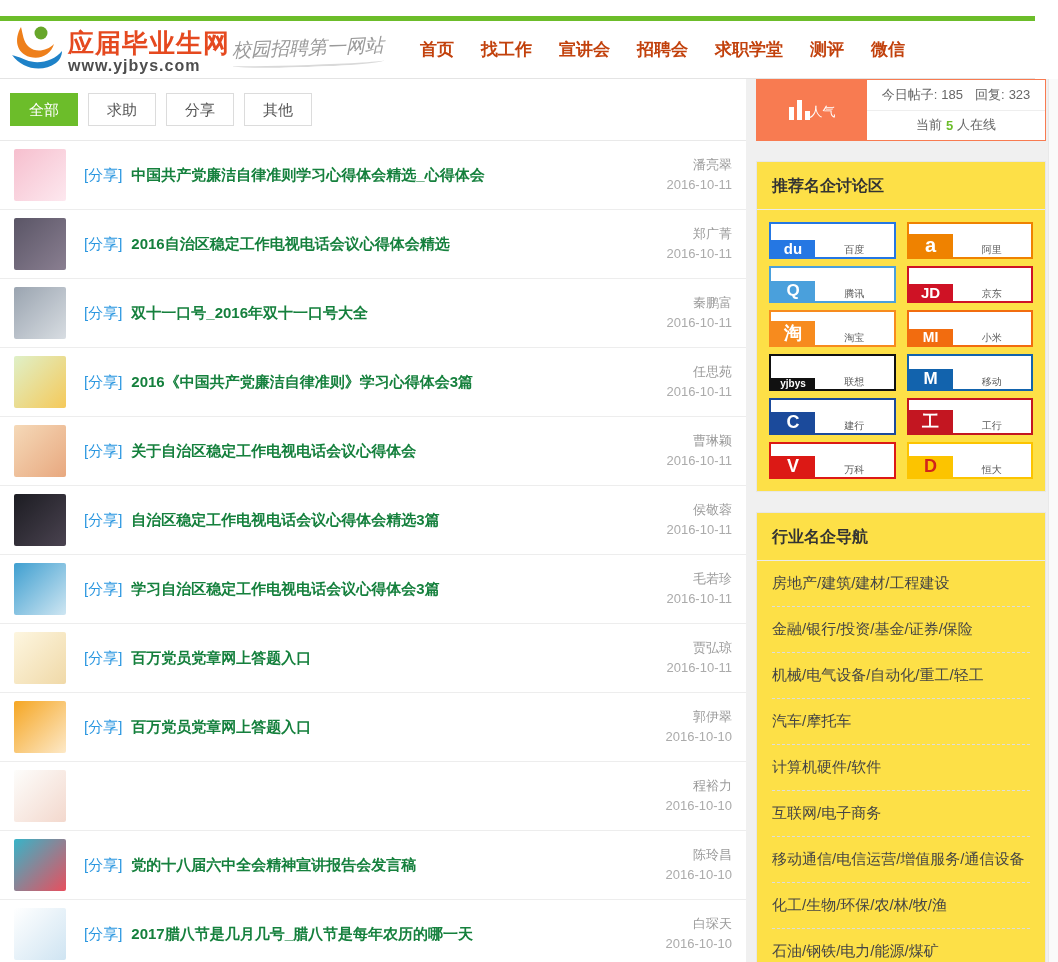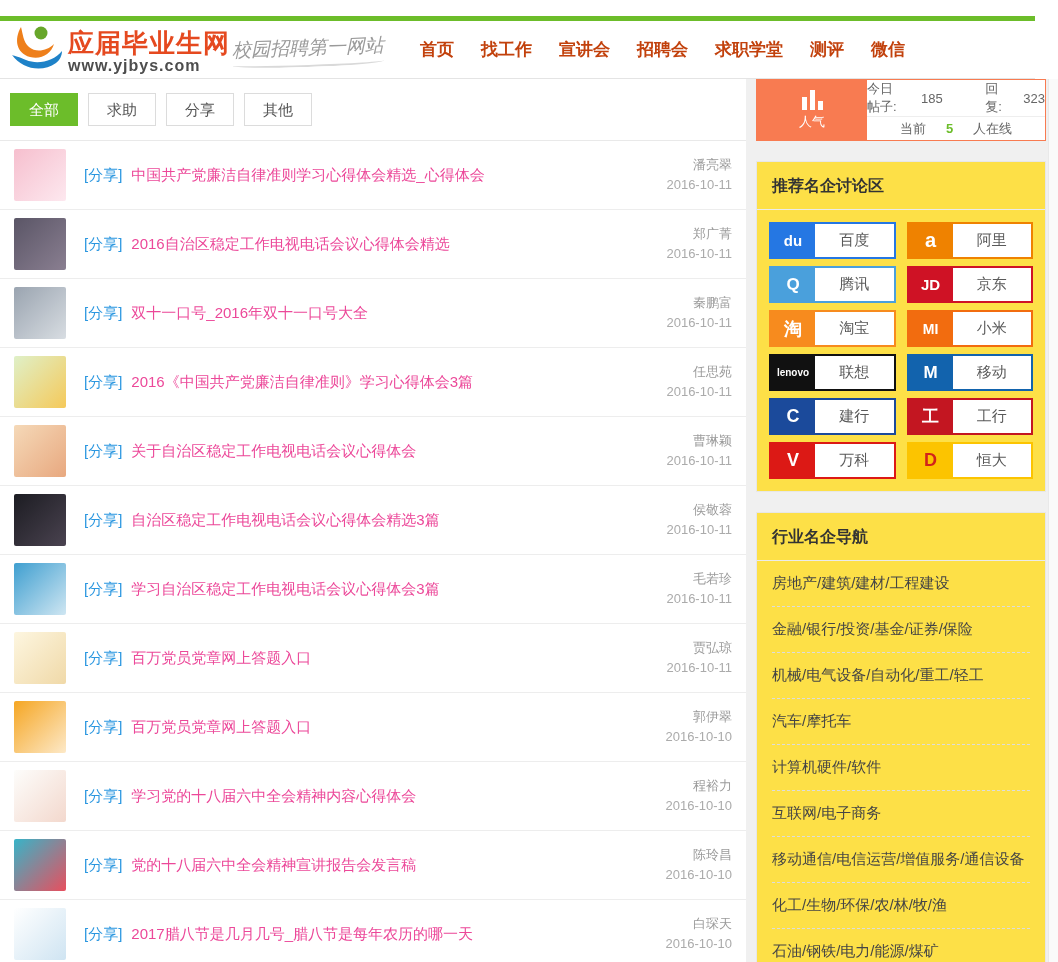--- a/index.html
+++ b/index.html
@@ -23,44 +23,44 @@
   .main-col { position:absolute; left:0; top:63px; width:746px; height:899px; background:#fff; }
   .filter-bar { padding:14px 0 0 10px; display:flex; gap:10px; }
   .filter-tab { height:33px; line-height:31px; padding:0 18px; font-size:15px; color:#555; background:#fff; border:1px solid #dcdcdc; cursor:pointer; }
   .filter-tab.active { background:#6cbd2a; border-color:#6cbd2a; color:#fff; }
   .filter-divider { margin-top:14px; border-bottom:1px solid #e9e9e9; }
 
   .post-row { height:69px; border-bottom:1px solid #ededed; display:flex; align-items:center; padding:0 14px; }
   .post-avatar { width:52px; height:52px; border-radius:2px; flex:none; cursor:pointer; }
   .post-main { margin-left:18px; font-size:15px; white-space:nowrap; overflow:hidden; }
   .post-tag { color:#2b97e0; margin-right:9px; cursor:pointer; }
-  .post-title { color:#ec4899; cursor:pointer; }
+  .post-title { color:#15803d; cursor:pointer;font-weight:bold; }
   .post-meta { margin-left:auto; text-align:right; flex:none; }
   .post-author { font-size:13px; color:#9b9b9b; line-height:20px; cursor:pointer; }
   .post-date { font-size:13px; color:#ababab; line-height:20px; }
 
   
   .sidebar { position:absolute; left:756px; top:63px; width:290px; }
   .stat-box { height:62px; background:#fff; border:1px solid #f87b51; display:flex; }
-  .stat-left { width:110px; background:#f87b51; color:#fff; display:flex; flex-direction:column; align-items:center; justify-content:center; }
+  .stat-left { width:110px; background:#f87b51; color:#fff; display:flex; flex-direction:row; align-items:center; justify-content:center; }
   .bar-icon { display:flex; align-items:flex-end; gap:3px; height:20px; }
   .bar-icon i { display:block; width:5px; background:#fff; }
   .bar-icon i:nth-child(1){height:13px;} .bar-icon i:nth-child(2){height:20px;} .bar-icon i:nth-child(3){height:9px;}
   .stat-left-label { font-size:13px; margin-top:3px; }
   .stat-right { flex:1; display:flex; flex-direction:column; }
-  .stat-line { flex:1; display:flex; align-items:center; justify-content:center; font-size:13px; color:#666; gap:20px; }
+  .stat-line { flex:1; display:flex; align-items:center; justify-content:center; font-size:13px; color:#666; gap:4px; }
   .stat-line:first-child { border-bottom:1px solid #eee; }
   .online-count { color:#6cbd2a; font-weight:bold; }
 
   .panel { background:#fde047; border:1px solid #e7e7e7; margin-top:20px; }
   .panel-title { font-size:16px; font-weight:bold; color:#333; padding:14px 15px 12px; border-bottom:1px solid #ebebeb; }
   .brand-grid { display:grid; grid-template-columns:1fr 1fr; gap:7px 11px; padding:12px; }
-  .brand-chip { display:flex; height:37px; border:2px solid #ccc; background:#fff; cursor:pointer; }
+  .brand-chip { display:flex; height:37px; border:2px solid #ccc; background:#fff; cursor:pointer;align-items:flex-end; }
   .brand-icon { width:44px; flex:none; display:flex; align-items:center; justify-content:center; color:#fff; font-weight:bold; font-size:15px; }
-  .brand-label { flex:1; display:flex; align-items:center; justify-content:center; font-size:15px; color:#595959; }
+  .brand-label { flex:1; display:flex; align-items:center; justify-content:center; font-size:10px; color:#595959; }
 
   .industry-list { padding-bottom:6px; }
   .industry-item { margin:0 15px; padding:13px 0; border-bottom:1px dashed #dcdcdc; font-size:15px; color:#454545; white-space:nowrap; overflow:hidden; cursor:pointer; }
   .industries-panel { min-height:480px; }
 
   .scroll-strip { position:absolute; left:1048px; top:63px; width:10px; height:899px; background:#fafafa; border-left:1px solid #e9e9e9; }
 </style>
 </head>
 <body>
 
@@ -171,21 +171,20 @@
     <div class="post-row">
       <div class="post-avatar" style="background: linear-gradient(135deg, rgb(245, 166, 35), rgb(253, 233, 200));"></div>
       <div class="post-main"><span class="post-tag">[分享]</span><span class="post-title">百万党员党章网上答题入口</span></div>
       <div class="post-meta">
           <div class="post-author">郭伊翠</div>
           <div class="post-date">2016-10-10</div>
         </div>
     </div>
     <div class="post-row">
       <div class="post-avatar" style="background: linear-gradient(135deg, rgb(253, 253, 251), rgb(243, 216, 205));"></div>
-      <div class="post-main"><span class="post-tag">[分享]</span><span class="post-title">学习党的十八届六中全会精神内容心得体会</span></div>
       <div class="post-meta">
           <div class="post-author">程裕力</div>
           <div class="post-date">2016-10-10</div>
         </div>
     </div>
     <div class="post-row">
       <div class="post-avatar" style="background: linear-gradient(135deg, rgb(55, 180, 200), rgb(232, 79, 94));"></div>
       <div class="post-main"><span class="post-tag">[分享]</span><span class="post-title">党的十八届六中全会精神宣讲报告会发言稿</span></div>
       <div class="post-meta">
           <div class="post-author">陈玲昌</div>
@@ -250,21 +249,21 @@
           </div>
         <div class="brand-chip" style="border-color: rgb(247, 139, 30);">
             <span class="brand-icon" style="background: rgb(247, 139, 30); color: rgb(255, 255, 255); font-size: 18px;">淘</span>
             <span class="brand-label">淘宝</span>
           </div>
         <div class="brand-chip" style="border-color: rgb(242, 108, 15);">
             <span class="brand-icon" style="background: rgb(242, 108, 15); color: rgb(255, 255, 255); font-size: 14px;">MI</span>
             <span class="brand-label">小米</span>
           </div>
         <div class="brand-chip" style="border-color: rgb(17, 17, 17);">
-            <span class="brand-icon" style="background: rgb(17, 17, 17); color: rgb(255, 255, 255); font-size: 10px;">lenovo</span>
+            <span class="brand-icon" style="background: rgb(17, 17, 17); color: rgb(255, 255, 255); font-size: 10px;">yjbys</span>
             <span class="brand-label">联想</span>
           </div>
         <div class="brand-chip" style="border-color: rgb(18, 99, 173);">
             <span class="brand-icon" style="background: rgb(18, 99, 173); color: rgb(255, 255, 255); font-size: 17px;">M</span>
             <span class="brand-label">移动</span>
           </div>
         <div class="brand-chip" style="border-color: rgb(27, 74, 155);">
             <span class="brand-icon" style="background: rgb(27, 74, 155); color: rgb(255, 255, 255); font-size: 18px;">C</span>
             <span class="brand-label">建行</span>
           </div>

